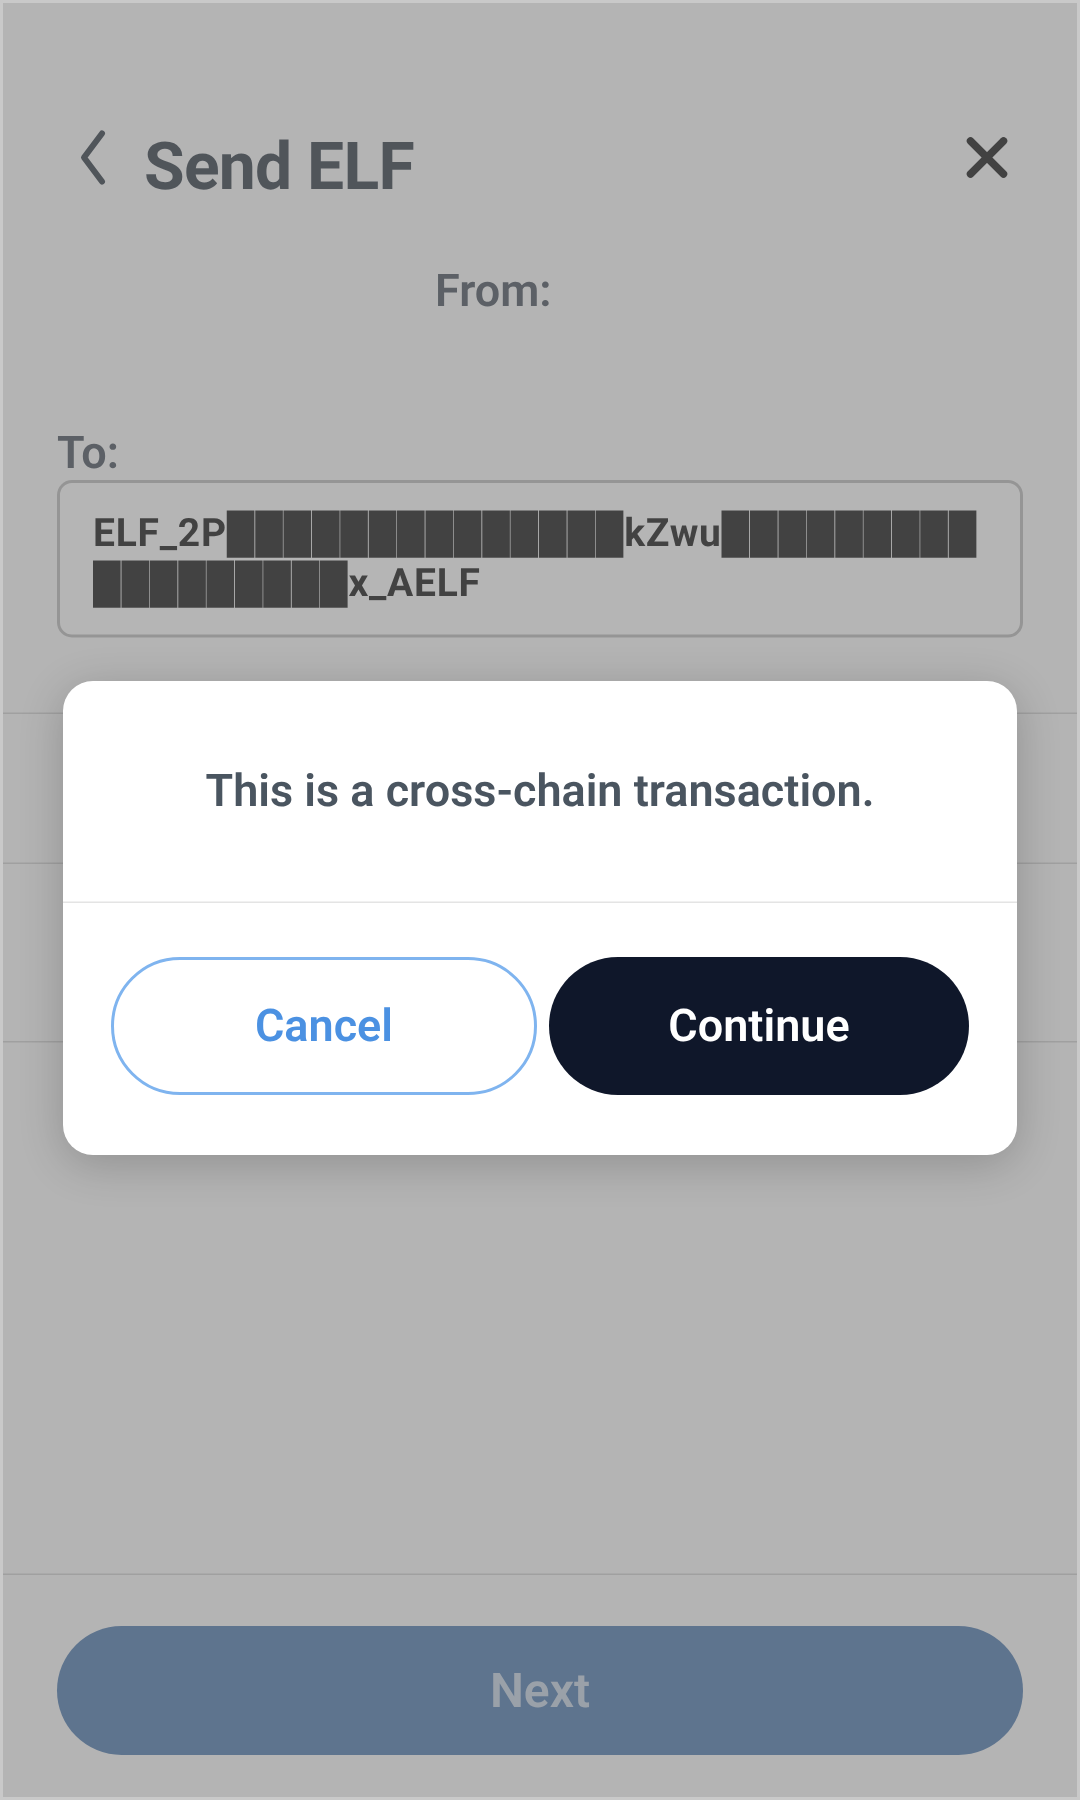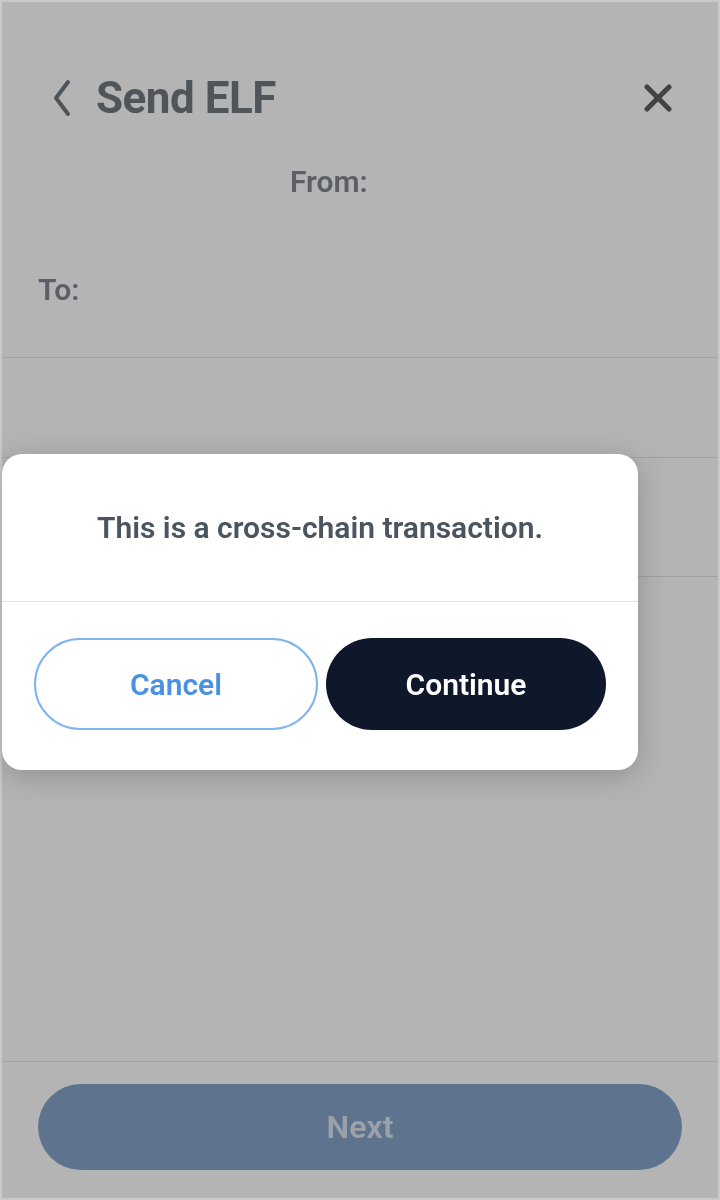--- a/index.html
+++ b/index.html
@@ -3,44 +3,44 @@
 <meta charset="utf-8">
 <style>
   * { box-sizing: border-box; margin: 0; padding: 0; }
   html, body { width: 720px; height: 1200px; overflow: hidden; font-family: -apple-system, BlinkMacSystemFont, "Segoe UI", Roboto, Helvetica, Arial, sans-serif; }
   .frame { width: 720px; height: 1200px; border: 2px solid #c9c9c9; position: relative; background: #fdfdfd; }
 
   
   .header { display: flex; align-items: center; padding: 70px 36px 40px 36px; }
   .back-btn { width: 48px; height: 48px; display:flex; align-items:center; justify-content:center; cursor:pointer; }
   .back-btn svg { width: 24px; height: 40px; stroke:#1f2a37; stroke-width:4; fill:none; stroke-linecap:round; stroke-linejoin:round; }
-  .title { font-size: 44px; font-weight: 700; color:#1f2a37; margin-left: 10px; letter-spacing: -0.5px; }
+  .title { font-size: 44px; font-weight: 700; color:#1f2a37; margin-left: 10px; letter-spacing: -0.5px; margin-top: 13px; }
   .close-btn { margin-left:auto; width:48px; height:48px; display:flex; align-items:center; justify-content:center; cursor:pointer; }
   .close-btn svg { width:28px; height:28px; stroke:#000; stroke-width:5; stroke-linecap:round; }
 
   
   .form { padding: 0 36px; }
   .row { display:flex; align-items: center; margin-bottom: 26px; flex-direction: column; }
   .row .label { width: 140px; font-size: 30px; font-weight:600; color:#3a4450; }
   .field { flex:1; border:2px solid #b9b9b9; border-radius:10px; padding: 28px 30px; font-size:30px; color:#35404d; font-weight:600; background:#fff; }
   .row.to .field { padding: 18px 22px; font-size:26px; font-weight:700; color:#000; line-height:1.25; letter-spacing:0.5px; word-break:break-all; }
   .row.to { align-items:flex-start;margin-top:33px; }
   .row.to .label { padding-top:40px; }
 
   
   .addr-wrap { position:relative; }
   .seg1 { height:100px; border-top:1px solid #d0d0d0; }
   .seg2 { height:120px; border-top:1px solid #d0d0d0; border-bottom:1px solid #d0d0d0; }
 
   
-  .footer { position:absolute; left:0; right:0; bottom:0; padding: 22px 36px 28px 36px; border-top:1px solid #d0d0d0; }
+  .footer { position:absolute; left:0; right:0; bottom:0; padding: 34px 36px 28px 36px; border-top:1px solid #d0d0d0; }
   .next-btn { width:100%; height:86px; border-radius:60px; background:#3f6fa8; color:#c3d2e4; font-size:32px; font-weight:600; display:flex; align-items:center; justify-content:center; cursor:pointer; }
 
   
-  .overlay { position:absolute; inset:0; background:rgba(120,120,120,0.55); display:flex; align-items:flex-start; justify-content:flex-start; }
+  .overlay { position:absolute; inset:0; background:rgba(120,120,120,0.55); display:flex; align-items:flex-start; justify-content:center; }
   .modal { margin-top:452px; width:636px; background:#fff; border-radius:20px; box-shadow:0 6px 30px rgba(0,0,0,0.2); overflow:hidden; }
   .modal-body { padding:56px 40px 56px 40px; text-align:center; }
   .modal-msg { font-size:30px; font-weight:600; color:#4a5560; }
   .modal-sep { height:1px; background:#e4e4e4; }
   .modal-actions { display:flex; gap:8px; padding:36px 32px 40px 32px; }
   .btn { flex:1; height:92px; border-radius:60px; display:flex; align-items:center; justify-content:center; font-size:30px; font-weight:600; cursor:pointer; }
   .btn-cancel { background:#fff; border:2px solid #7fb4ef; color:#4b91e2; }
   .btn-continue { background:#0f172a; color:#fff; }
 </style>
 </head>
@@ -62,20 +62,23 @@
         </svg>
     </div>
   </div>
 
   <div class="form">
     <div class="row">
       <div class="label">From:</div>
     </div>
     <div class="row to">
       <div class="label">To:</div>
+      <div class="field addr-wrap">
+        <span>ELF_2P██████████████kZwu██████████████████x_AELF</span>
+      </div>
     </div>
   </div>
 
   <div style="height:24px"></div>
   <div class="seg1"></div>
   <div class="seg2"></div>
 
   <div class="footer">
     <div class="next-btn">
       <span>Next</span>

